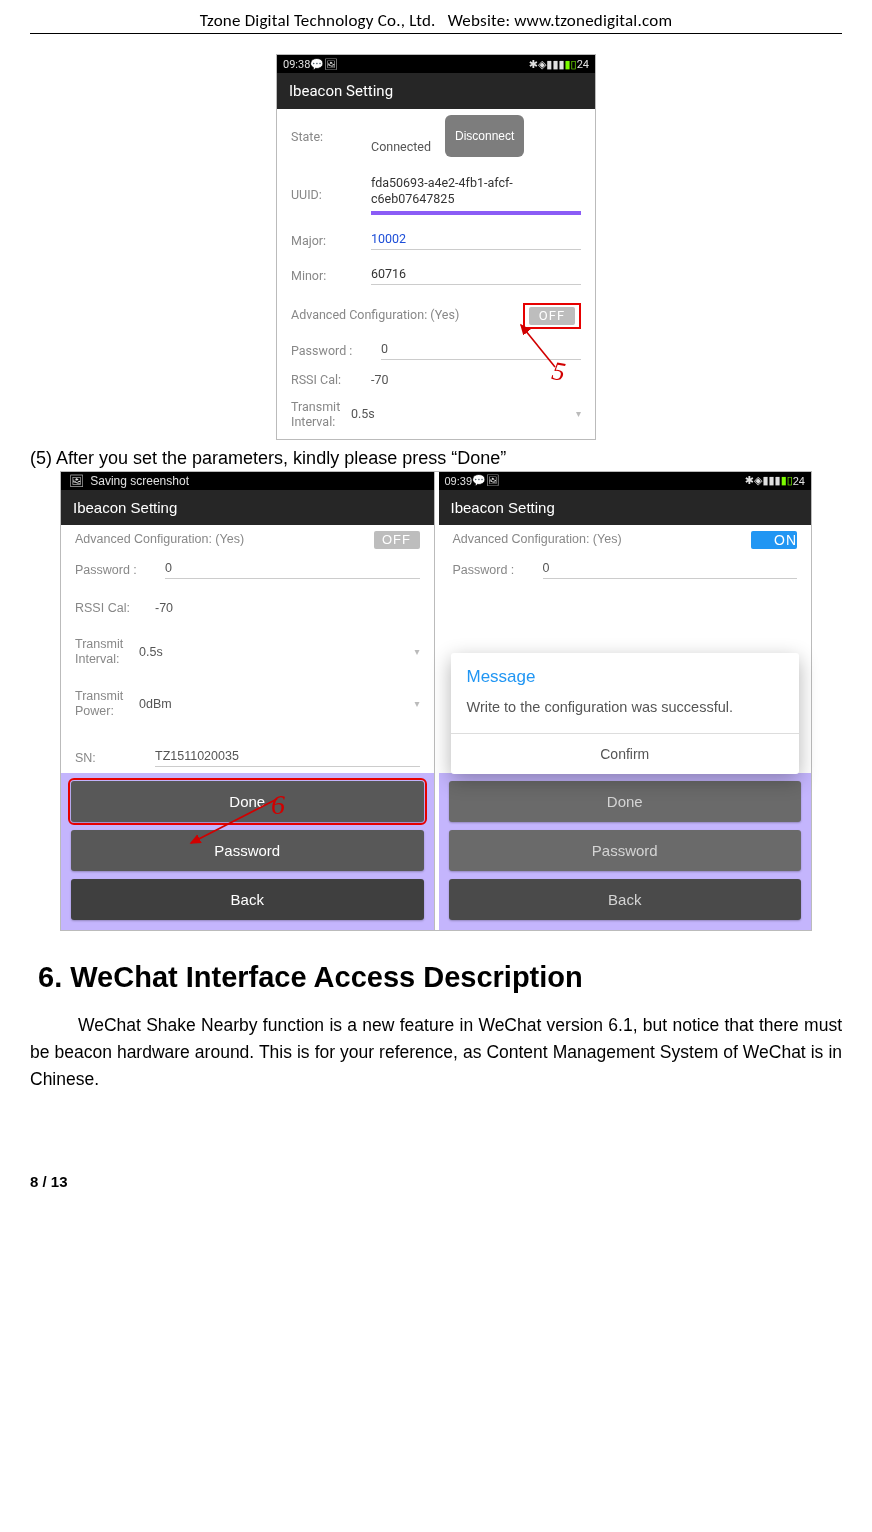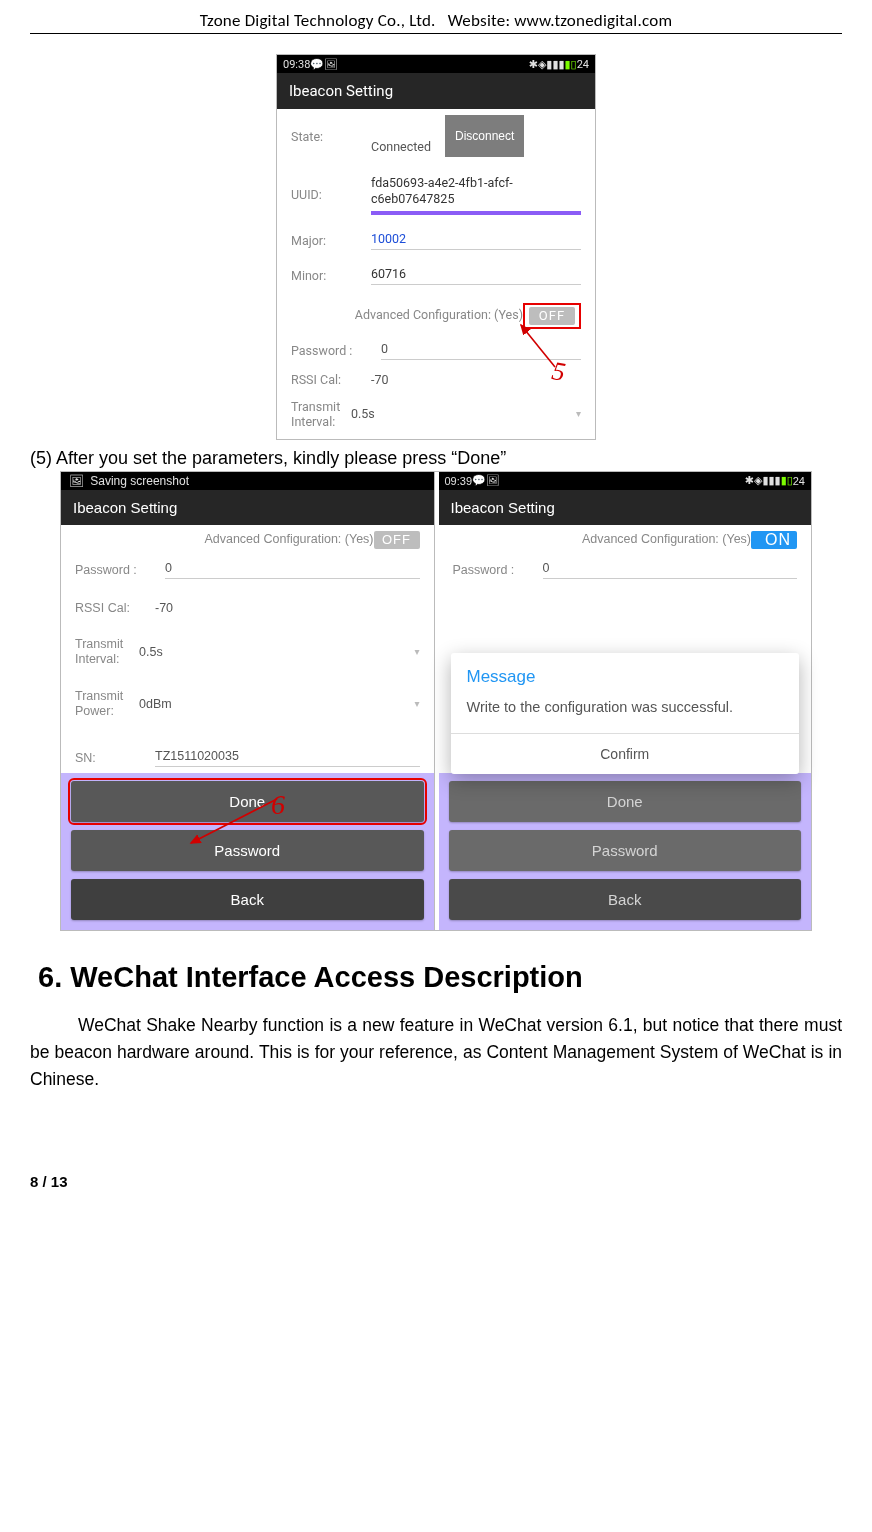--- a/index.html
+++ b/index.html
@@ -14,25 +14,25 @@
   .phone { border: 1px solid #bbb; background: #fff; font-family: "Roboto","Arial",sans-serif; font-size: 12px; color: #444; position: relative; }
   .phone1 { width: 320px; margin: 5px auto 0 auto; }
   .status-bar-dark { background:#000; display:flex; justify-content:space-between; align-items:center; color:#e0e0e0; font-size:11px; padding:2px 6px; height:18px;}
   .status-bar-dark .left, .status-bar-dark .right { display:flex; align-items:center;}
   .title-bar-dark { background:#262626; color:#fff; padding:9px 12px; font-size:15px; }
   .row { display:flex; align-items:center; padding:6px 14px; font-size:12.5px; }
   .row .lbl { width:80px; color:#888; flex:none; }
   .row .val { flex:1; color:#555; }
   .row .underline { border-bottom:4px solid #8b5cf6; padding-bottom:3px;}
   .row .midunderline { border-bottom:1px solid #ccc; padding-bottom:3px;}
-  .btn-disconnect { background:#7d7d7d; color:#fff; border:none; padding:14px 10px; font-size:12px; border-radius:0;}
-  .adv-row { display:flex; align-items:center; justify-content:flex-end; padding:6px 14px; position:relative;}
+  .btn-disconnect { background:#7d7d7d; color:#fff; border:none; padding:14px 10px; font-size:12px; border-radius:6px;}
+  .adv-row { display:flex; align-items:center; justify-content:space-between; padding:6px 14px; position:relative;}
   .adv-row .lbl2 { color:#888; font-size:12.5px; line-height:1.3;}
   .toggle-off { width:46px; height:18px; background:#bdbdbd; border-radius:2px; color:#fff; font-size:13px; display:flex; align-items:center; justify-content:center; letter-spacing:1px; position:relative;}
-  .toggle-on { width:46px; height:18px; background:#2196f3; border-radius:2px; color:#fff; font-size:16px; display:flex; align-items:center; justify-content:flex-end; padding-right:6px; letter-spacing:1px;}
+  .toggle-on { width:46px; height:18px; background:#2196f3; border-radius:2px; color:#fff; font-size:14px; display:flex; align-items:center; justify-content:flex-end; letter-spacing:1px;}
   .red-box { border:2px solid #e60000; padding:2px 4px; display:inline-block;}
   .ann5 { position:absolute; right:30px; top:60px; font-family:"Times New Roman",serif; font-style:italic; font-size:26px; color:#d10000; transform:rotate(10deg);}
   .light { color:#bbb;}
   .select-arrow { color:#bbb; font-size:10px; float:right;}
 
   
   .cap { font-size:18px; margin:8px 0 2px 0;}
 
   
   .dual { display:flex; gap:4px; margin:0 auto; width:752px; border:1px solid #bbb;}

